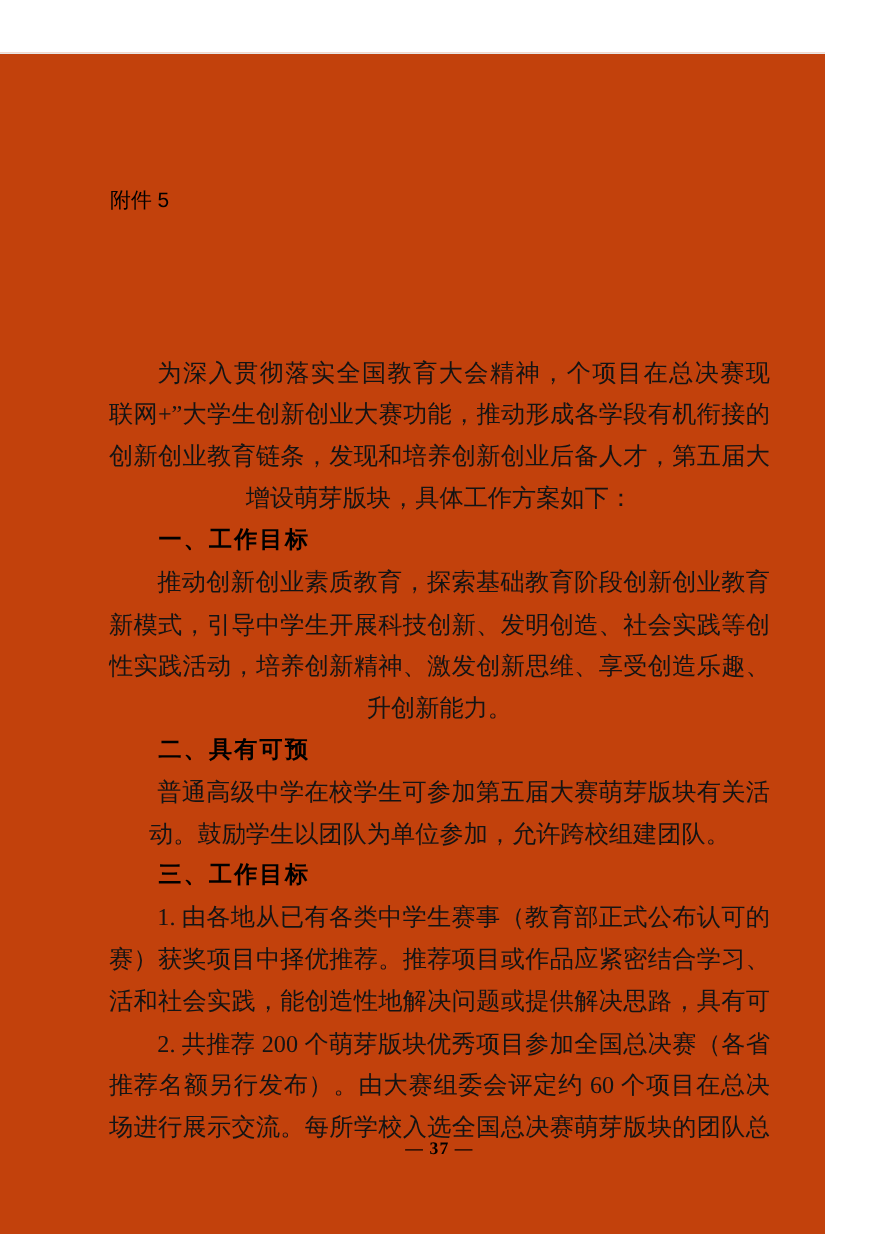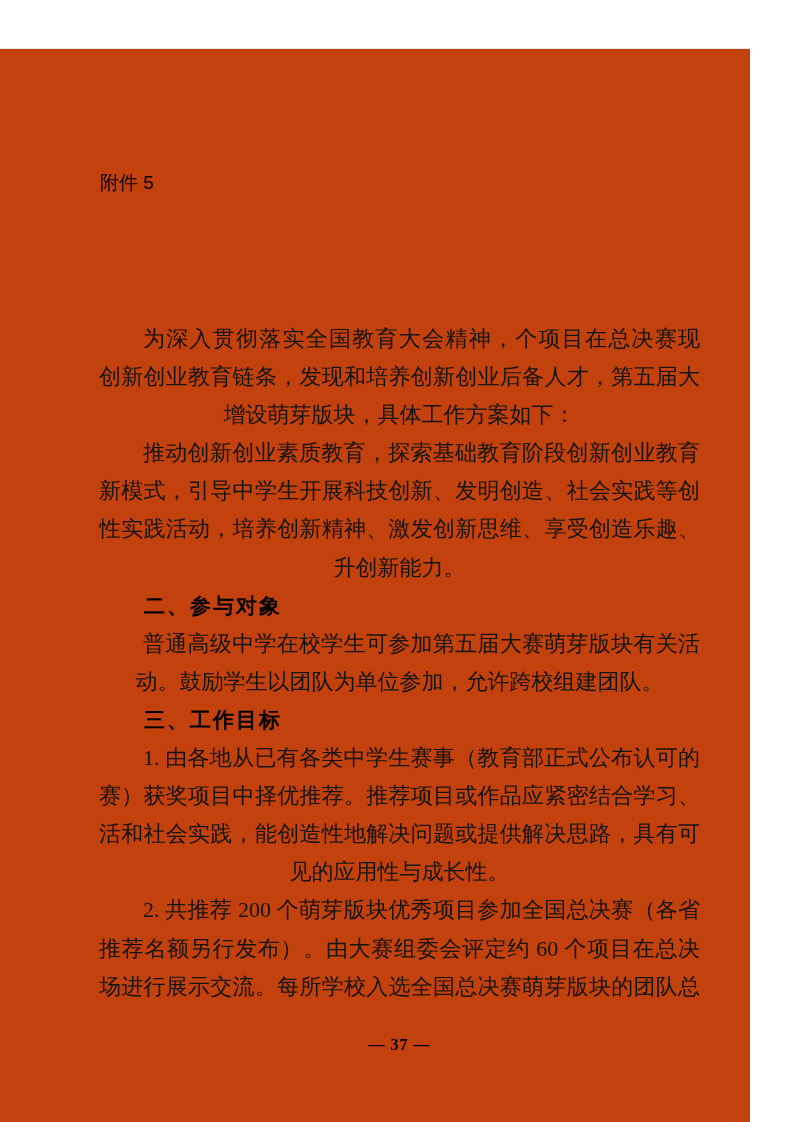--- a/index.html
+++ b/index.html
@@ -87,33 +87,34 @@
 </style>
 </head>
 <body>
 
 <div class="page">
   <div class="attachment">附件 5</div>
 
 
   <div class="doc-body">
       <div class="line indent fill">为深入贯彻落实全国教育大会精神，个项目在总决赛现 “互</div>
+      <div class="line fill">联网+”大学生创新创业大赛功能，推动形成各学段有机衔接的</div>
       <div class="line fill">创新创业教育链条，发现和培养创新创业后备人才，第五届大赛</div>
       <div class="line">增设萌芽版块，具体工作方案如下：</div>
+      <div class="heading">一、工作目标</div>
       <div class="line indent fill">推动创新创业素质教育，探索基础教育阶段创新创业教育的</div>
       <div class="line fill">新模式，引导中学生开展科技创新、发明创造、社会实践等创新</div>
       <div class="line fill">性实践活动，培养创新精神、激发创新思维、享受创造乐趣、提</div>
       <div class="line">升创新能力。</div>
-      <div class="heading">二、参与对象</div>
+      <div class="heading">二、具有可预</div>
       <div class="line indent fill">普通高级中学在校学生可参加第五届大赛萌芽版块有关活</div>
       <div class="line">动。鼓励学生以团队为单位参加，允许跨校组建团队。</div>
       <div class="heading">三、工作目标</div>
       <div class="line indent fill">1. 由各地从已有各类中学生赛事（教育部正式公布认可的竞</div>
       <div class="line fill">赛）获奖项目中择优推荐。推荐项目或作品应紧密结合学习、生</div>
       <div class="line fill">活和社会实践，能创造性地解决问题或提供解决思路，具有可预</div>
-      <div class="line">见的应用性与成长性。</div>
       <div class="line indent fill">2. 共推荐 200 个萌芽版块优秀项目参加全国总决赛（各省市</div>
       <div class="line fill">推荐名额另行发布）。由大赛组委会评定约 60 个项目在总决赛现</div>
       <div class="line fill">场进行展示交流。每所学校入选全国总决赛萌芽版块的团队总数</div>
     </div>
 
   <div class="footer">— 37 —</div>
 </div>
 
 </body></html>

